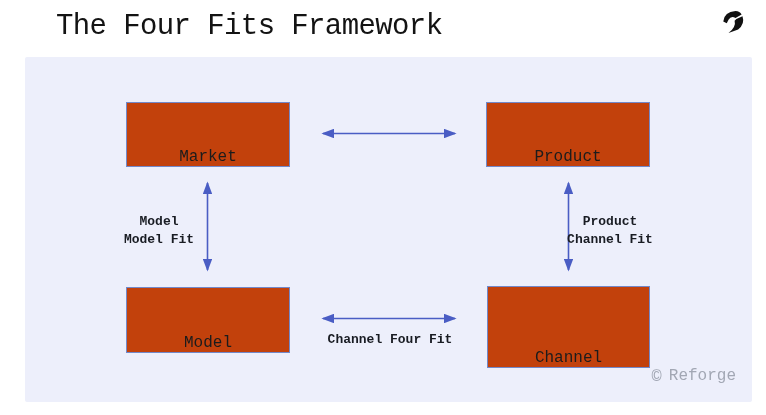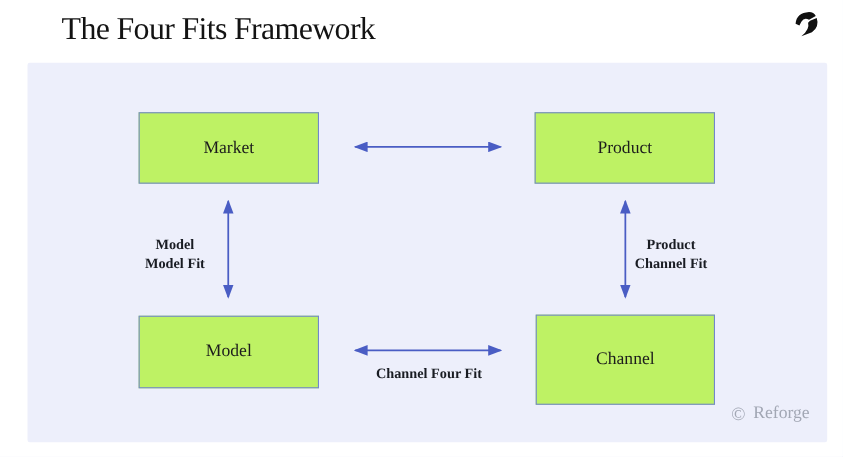--- a/index.html
+++ b/index.html
@@ -2,21 +2,21 @@
 <html><head>
 <meta charset="utf-8">
 <style>
   * { margin: 0; padding: 0; box-sizing: border-box; }
   html, body { background: #ffffff; }
   .page {
     position: relative;
     width: 766px;
     height: 415px;
     background: #ffffff;
-    font-family: Liberation Serif, serif;
+    font-family: Liberation Mono, monospace;
     overflow: hidden;
     padding-left: 27px;
   }
   .slide-title {
     position: absolute;
     left: 56px;
     top: 10px;
     font-size: 29px;
     font-weight: 500;
     letter-spacing: -0.6px;
@@ -33,24 +33,24 @@
     position: absolute;
     left: 25px;
     top: 57px;
     width: 727px;
     height: 345px;
     background: #edeffb;
     border-radius: 2px;
   }
   .node {
     position: absolute;
-    background: #bef264;
+    background: #c2410c;
     border: 1.5px solid #7288c9;
     display: flex;
-    align-items: center;
+    align-items: flex-end;
     justify-content: center;
     font-size: 16px;
     color: #1c1c1c;
   }
   .node-market  { left: 126px; top: 102px; width: 164px; height: 65px; }
   .node-product { left: 486px; top: 102px; width: 164px; height: 65px; }
   .node-model   { left: 126px; top: 287px; width: 164px; height: 66px; }
   .node-channel { left: 487px; top: 286px; width: 163px; height: 82px; }
   .arrow-layer {
     position: absolute;

